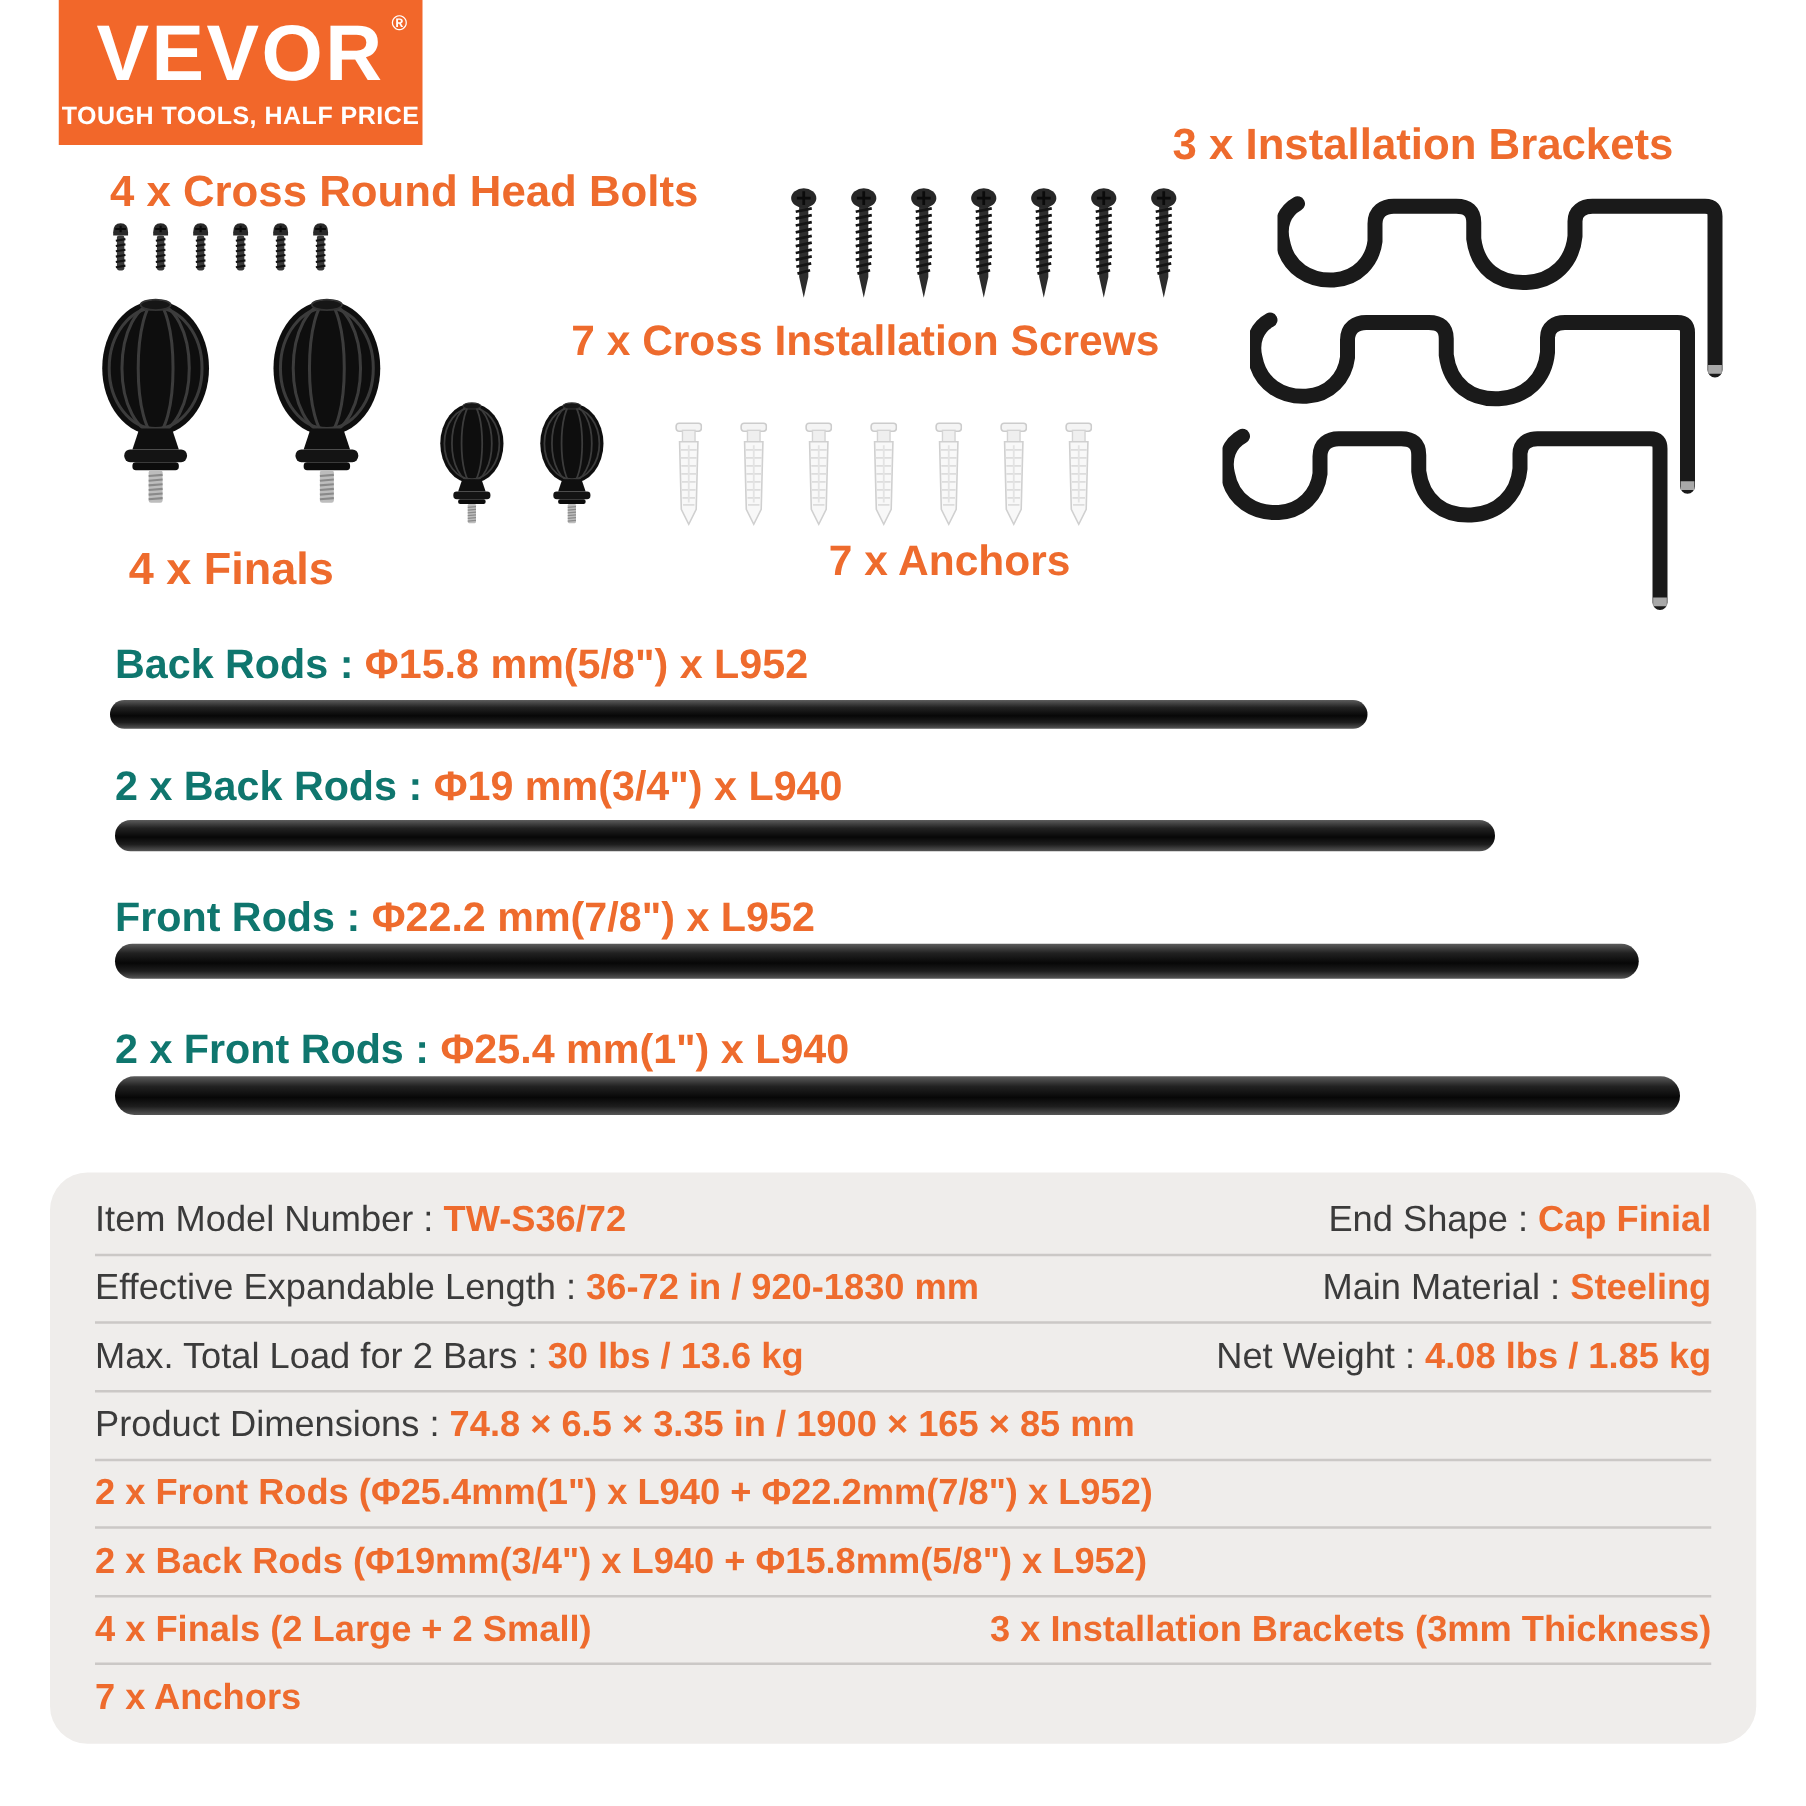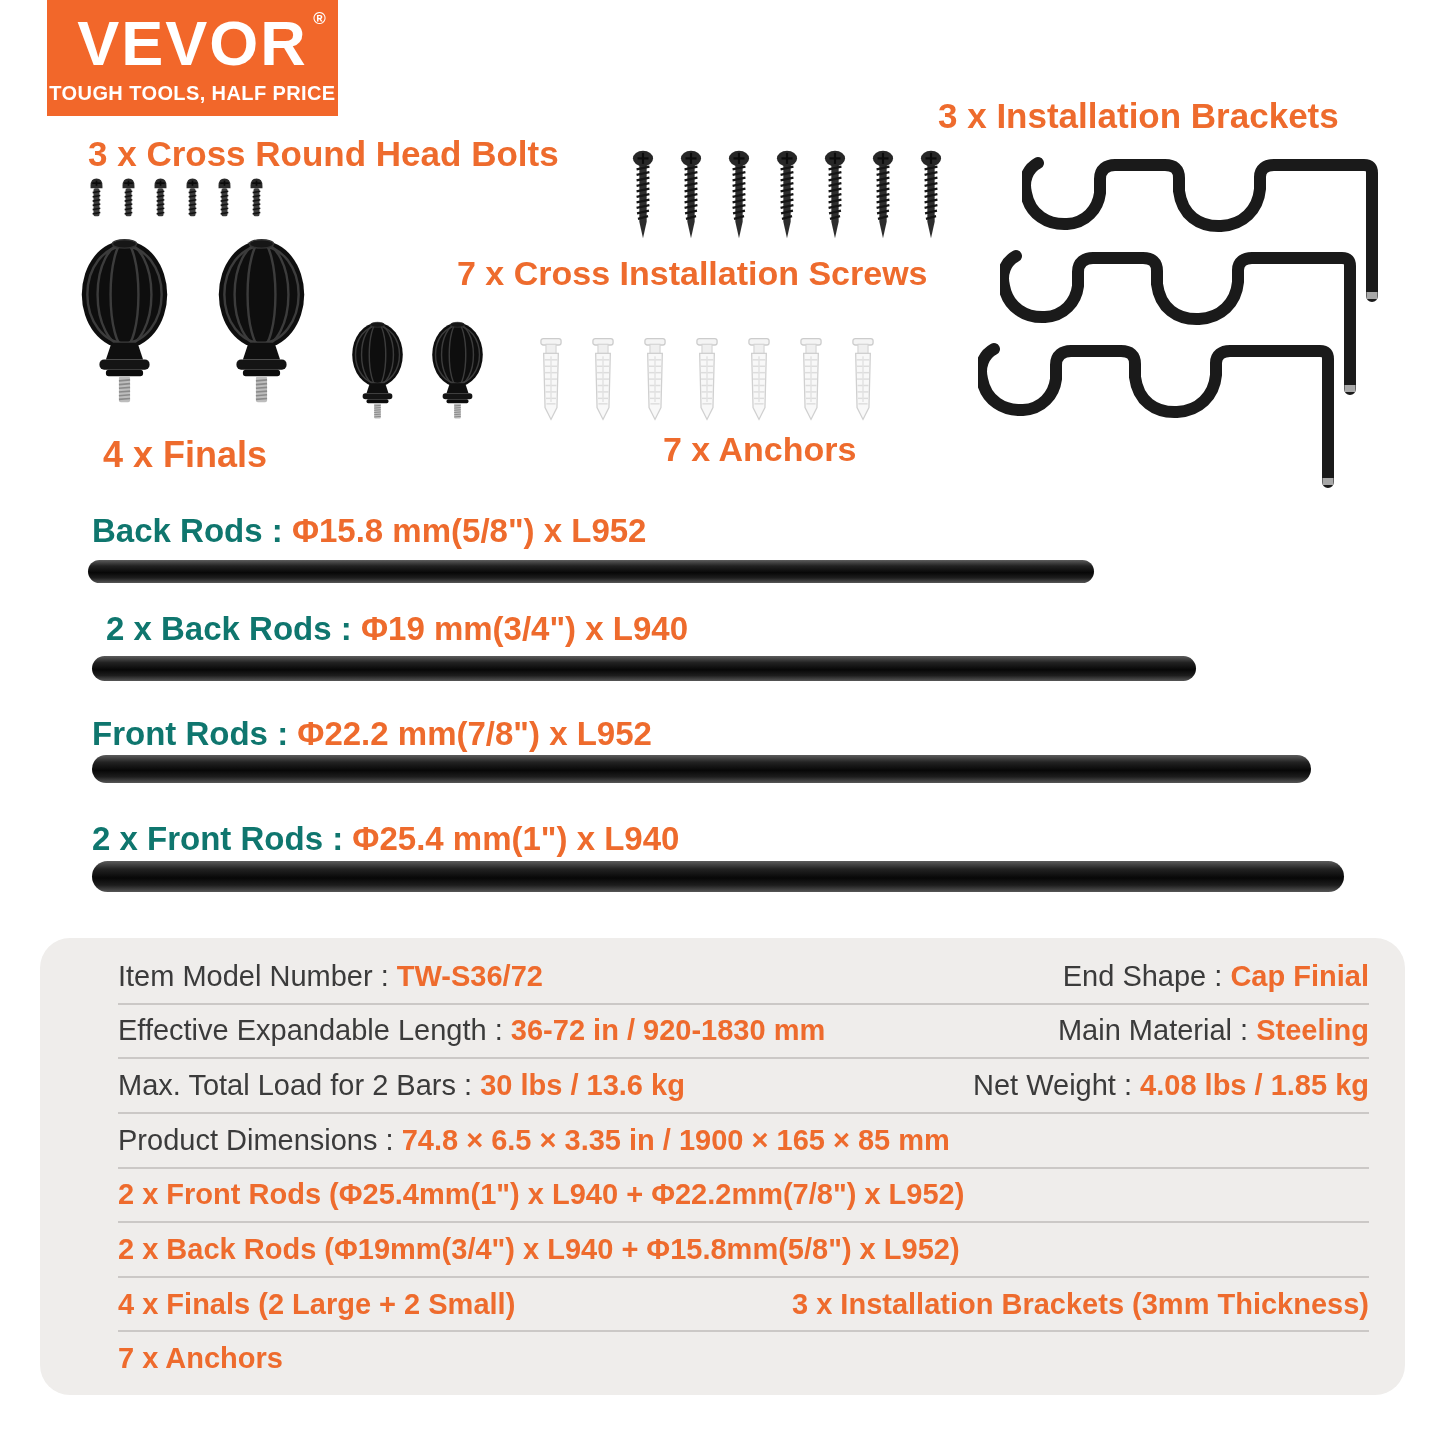--- a/index.html
+++ b/index.html
@@ -24,28 +24,28 @@
   
   .bolt-row{left:88px;top:176px;}
   .screw-row{left:632px;top:150px;}
   .anchor-row{left:540px;top:334px;}
   
   .rodlabel{font-size:33px;white-space:nowrap;}
   .rodlabel .rlbl{color:#0f766e;font-weight:700;}
   .rodlabel .rval{color:#EE6B2D;font-weight:bold;}
   .rod{background:linear-gradient(180deg,#5c5c5c 0%,#222222 26%,#070707 55%,#1d1d1d 78%,#565656 100%);}
   .rl1{left:92px;top:512px;} .rb1{left:88px;top:560px;width:1006px;height:23px;border-radius:12px;}
-  .rl2{left:92px;top:610px;margin-left:14px;} .rb2{left:92px;top:656px;width:1104px;height:25px;border-radius:13px;}
+  .rl2{left:92px;top:610px;} .rb2{left:92px;top:656px;width:1104px;height:25px;border-radius:13px;}
   .rl3{left:92px;top:715px;} .rb3{left:92px;top:755px;width:1219px;height:28px;border-radius:14px;}
   .rl4{left:92px;top:820px;} .rb4{left:92px;top:861px;width:1252px;height:31px;border-radius:16px;}
   
   .spec-table{left:40px;top:938px;width:1365px;height:457px;background:#EFEDEB;border-radius:30px;
               box-sizing:border-box;padding:12px 36px 10px 36px;display:flex;flex-direction:column;}
   .srow{flex:1;display:flex;align-items:center;justify-content:space-between;
-        border-bottom:2px solid #CBC8C6;font-size:29px;white-space:nowrap;margin-left:42px;}
+        border-bottom:2px solid #CBC8C6;font-size:29px;white-space:nowrap;}
   .srow:last-child{border-bottom:none;}
   .srow .lbl{color:#3B3B3B;font-weight:400;}
   .srow .val{color:#EE6B2D;font-weight:bold;}
   .cell.right{}
 </style>
 </head>
 <body>
 
 <svg width="0" height="0" style="position:absolute">
   <defs>
@@ -127,21 +127,21 @@
 
 <div class="canvas">
 
   <div class="abs logo">
     <div class="word">
       <span>VEVOR</span><span class="reg">®</span>
     </div>
     <div class="tag">TOUGH TOOLS, HALF PRICE</div>
   </div>
 
-  <div class="abs olabel lbl-bolts">3 x Cross Round Head Bolts</div>
+  <div class="abs olabel lbl-bolts">4 x Cross Round Head Bolts</div>
   <div class="abs olabel lbl-brackets">3 x Installation Brackets</div>
   <div class="abs olabel lbl-screws">7 x Cross Installation Screws</div>
   <div class="abs olabel lbl-anchors">7 x Anchors</div>
   <div class="abs olabel lbl-finals">4 x Finals</div>
 
   <div class="abs bolt-row" style="display: flex; column-gap: 15px;">
       <svg width="17" height="45">
         <use href="#sym-bolt"></use>
       </svg>
       <svg width="17" height="45">

